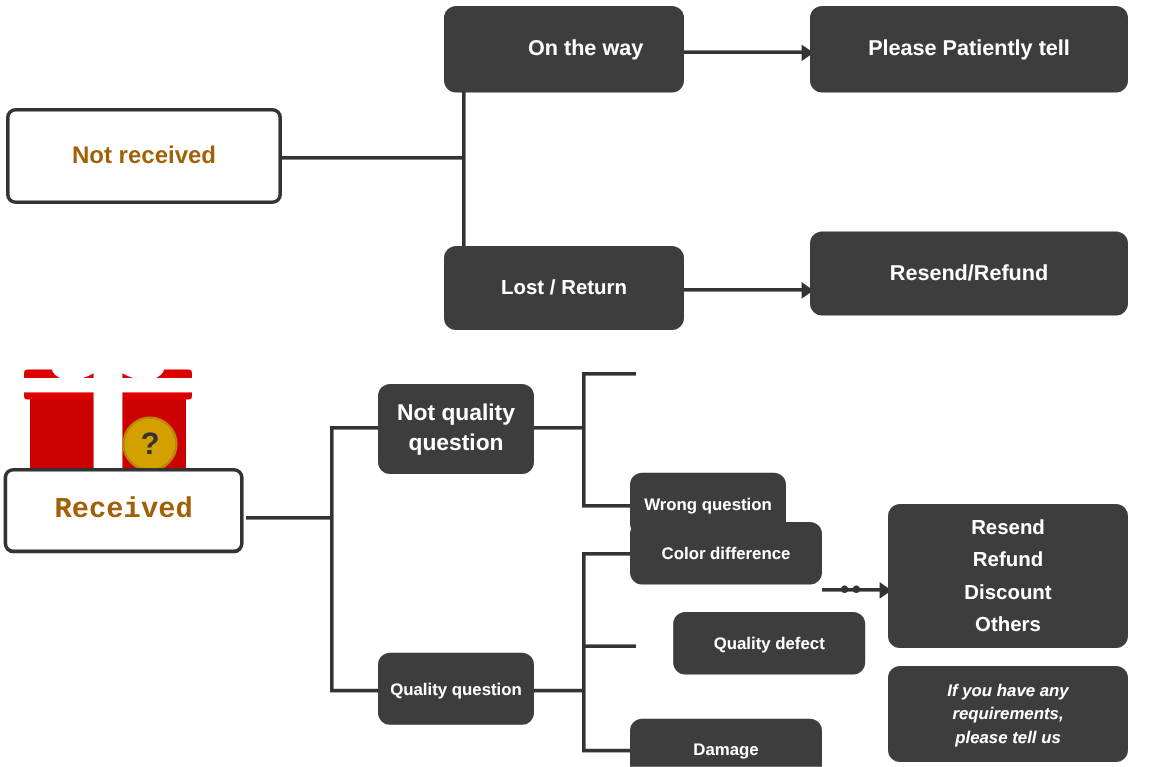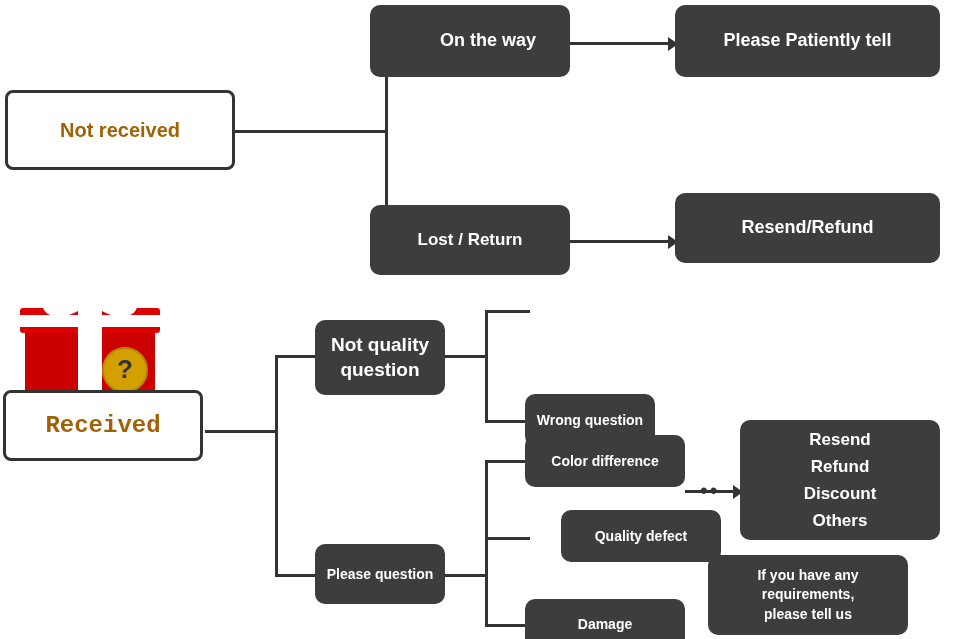--- a/index.html
+++ b/index.html
@@ -146,21 +146,21 @@
 
   <div class="line line-h" style="left:485px; top:420px; width:45px;"></div>
 
   <div class="box box-dark" style="left:525px; top:394px; width:130px; height:52px; font-size:14px; border-radius:10px;">
     <span>Wrong question</span>
   </div>
 
   <div class="line line-h" style="left:275px; top:574px; width:45px;"></div>
 
   <div class="box box-dark" style="left:315px; top:544px; width:130px; height:60px; font-size:14px; border-radius:10px;">
-    <span>Please question</span>
+    <span>Quality question</span>
   </div>
 
   <div class="line line-h" style="left:445px; top:574px; width:40px;"></div>
 
   <div class="line line-v" style="left:485px; top:460px; height:165px;"></div>
 
   <div class="line line-h" style="left:485px; top:460px; width:45px;"></div>
 
   <div class="box box-dark" style="left:525px; top:435px; width:160px; height:52px; font-size:14px; border-radius:10px;">
     <span>Color difference</span>
@@ -184,19 +184,19 @@
 
   <div class="line line-h arrow-right" style="left:685px; top:490px; width:50px;"></div>
 
   <div class="box box-dark" style="left:740px; top:420px; width:200px; height:120px; font-size:17px; border-radius:10px; line-height:1.6;">
     <span style="white-space:pre-line;">Resend
 Refund
 Discount
 Others</span>
   </div>
 
-  <div class="box box-dark" style="left:708px; top:555px; width:200px; height:80px; font-size:14px; border-radius:10px; line-height:1.4;">
+  <div class="box box-dark" style="left:740px; top:555px; width:200px; height:80px; font-size:14px; border-radius:10px; line-height:1.4;font-style:italic;">
     <span style="white-space:pre-line;">If you have any
 requirements,
 please tell us</span>
   </div>
 
 </div>
 
 </body></html>

